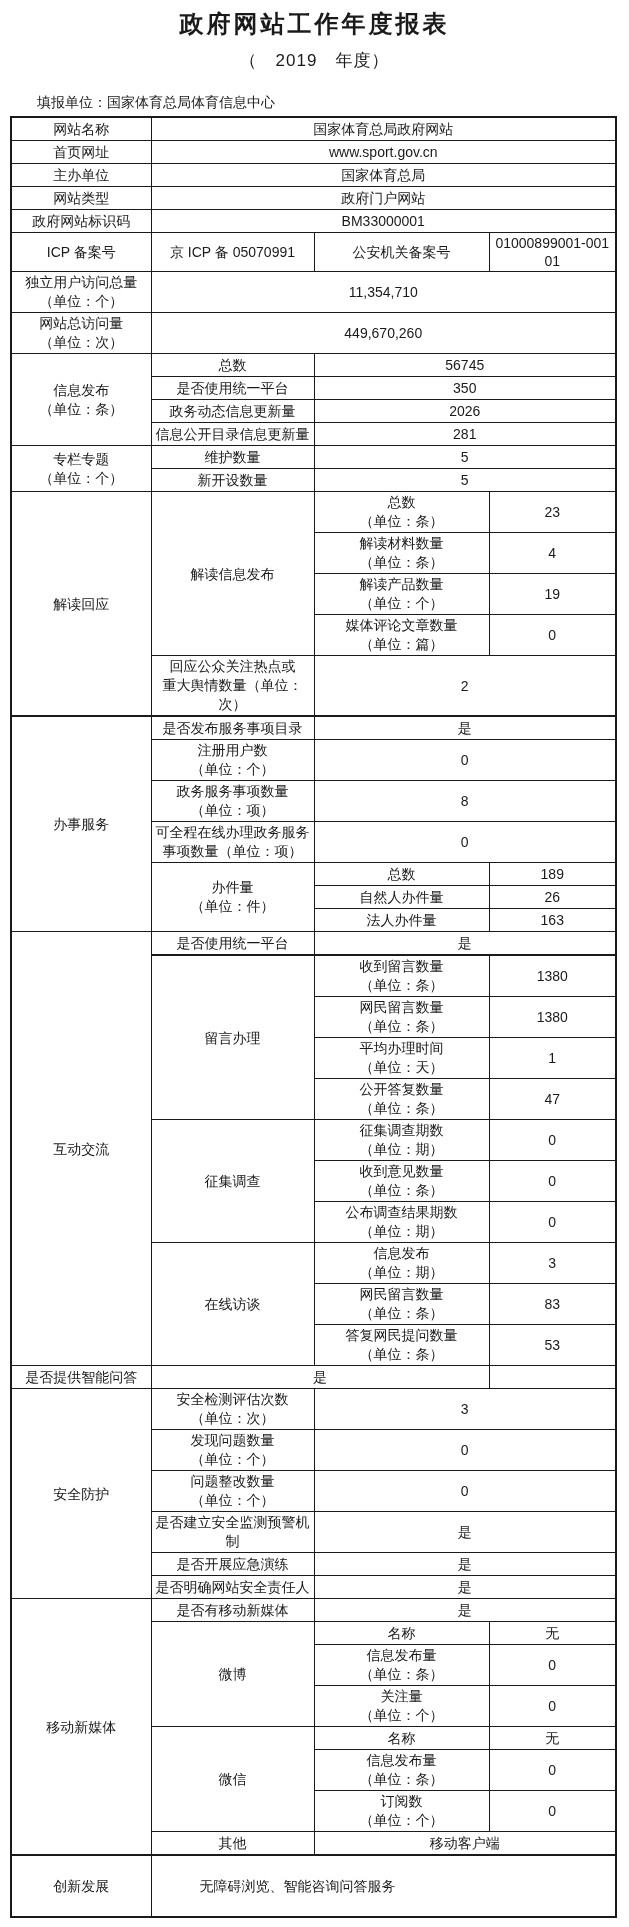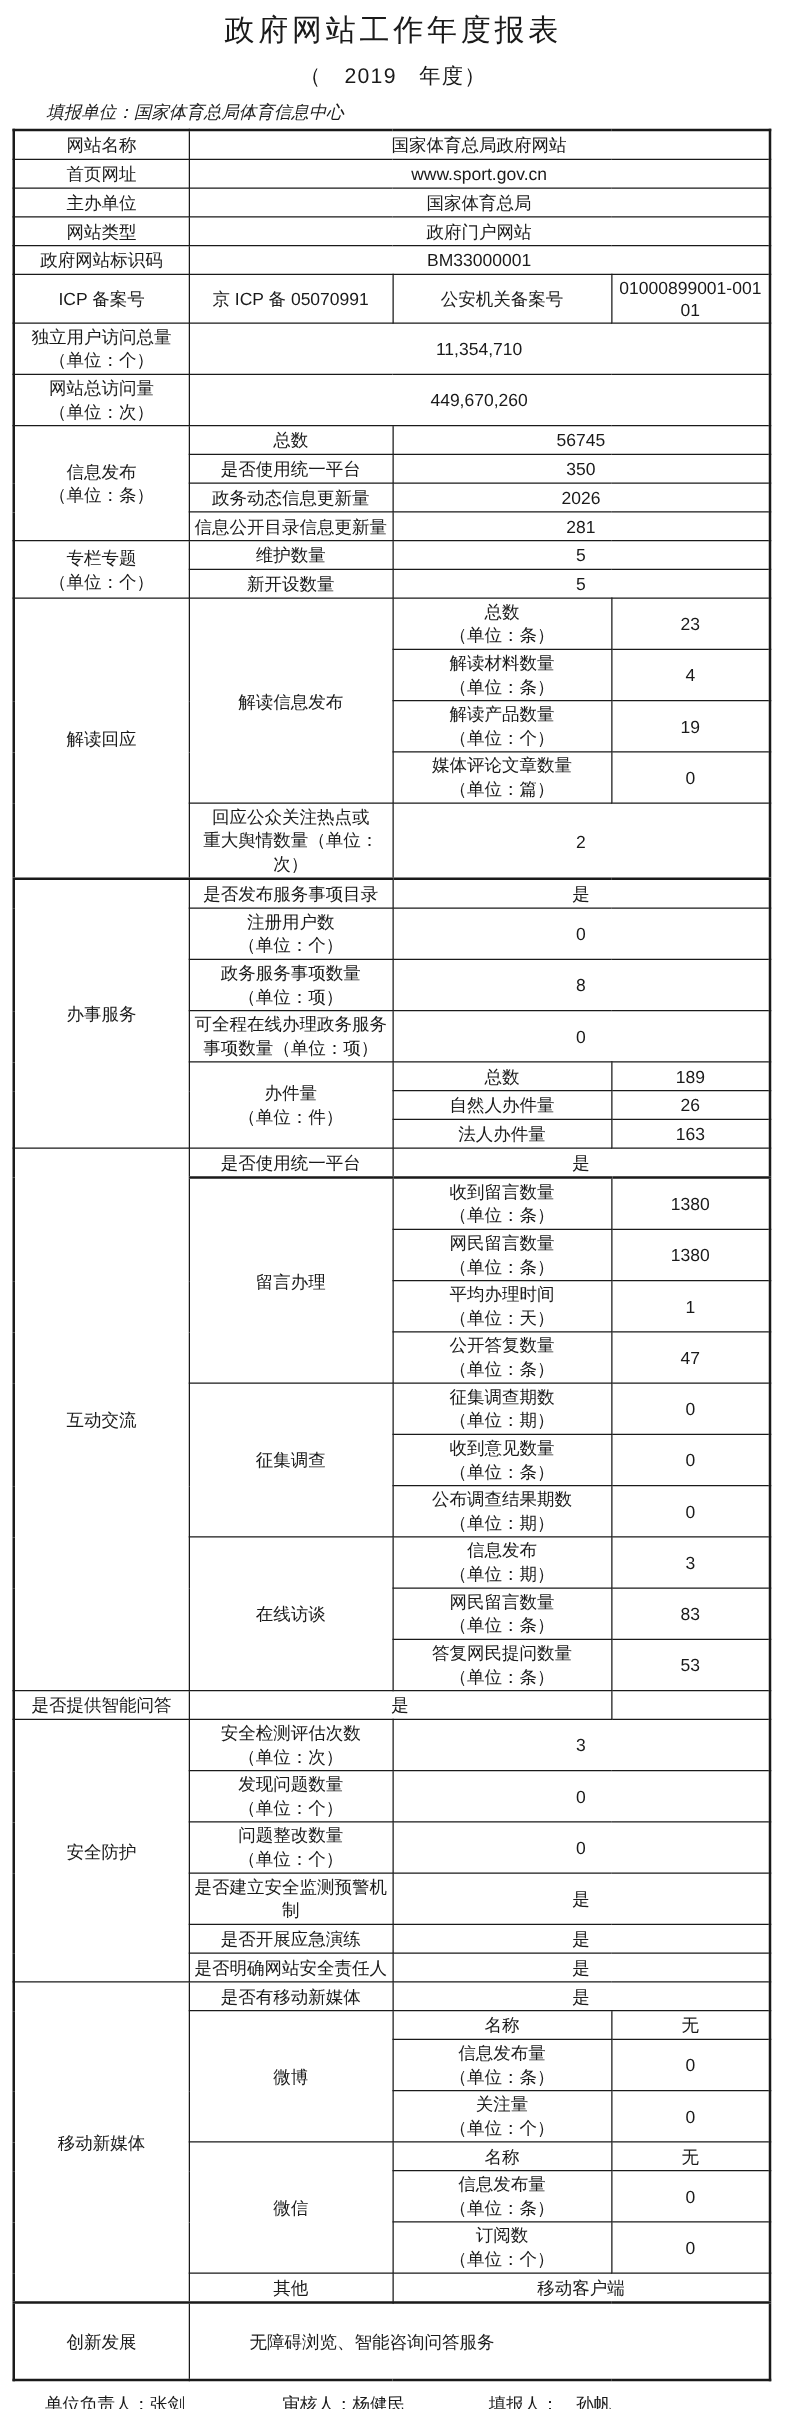--- a/index.html
+++ b/index.html
@@ -1,19 +1,19 @@
 <!DOCTYPE html>
 <html><head>
 <meta charset="utf-8">
 <style>
   html,body{margin:0;padding:0;background:#fff;color:#1a1a1a;}
   body{width:629px;min-height:1927px;font-family:"Liberation Sans","DejaVu Sans",sans-serif;}
-  .title{ text-align:center;font-size:24px;font-weight:normal;letter-spacing:3px;padding-top:8px;font-family:"DejaVu Serif","Liberation Serif",serif;}
+  .title{ text-align:center;font-size:24px;font-weight:bold;letter-spacing:3px;padding-top:8px;font-family:"DejaVu Serif","Liberation Serif",serif;}
   .subtitle{text-align:center;font-size:17px;margin-top:9px;letter-spacing:1px;}
-  .unit-line{font-size:14px;margin:9px 0 4px 37px;font-style:italic;}
+  .unit-line{font-size:14px;margin:22px 0 4px 37px;}
   table.report{border-collapse:collapse;margin-left:10px;width:605px;table-layout:fixed;border:2px solid #1a1a1a;}
   td{border:1px solid #1a1a1a;font-size:14px;text-align:center;vertical-align:middle;padding:1px 3px;line-height:18px;word-break:break-all;}
   tr.h1 td{height:20px;}
   td.two div{line-height:19px;}
   tr.sec td{border-top:2px solid #1a1a1a;}
   td.left-val{text-align:left;padding-left:48px;}
   td.tall{height:58px;margin-left:23px;}
   .footer{margin:10px 0 0 36px;font-size:14px;}
   .footer-row{display:flex;margin-bottom:11px;}
   .fc1{width:190px;} .fc2{width:165px;} .fc3{flex:1;}

